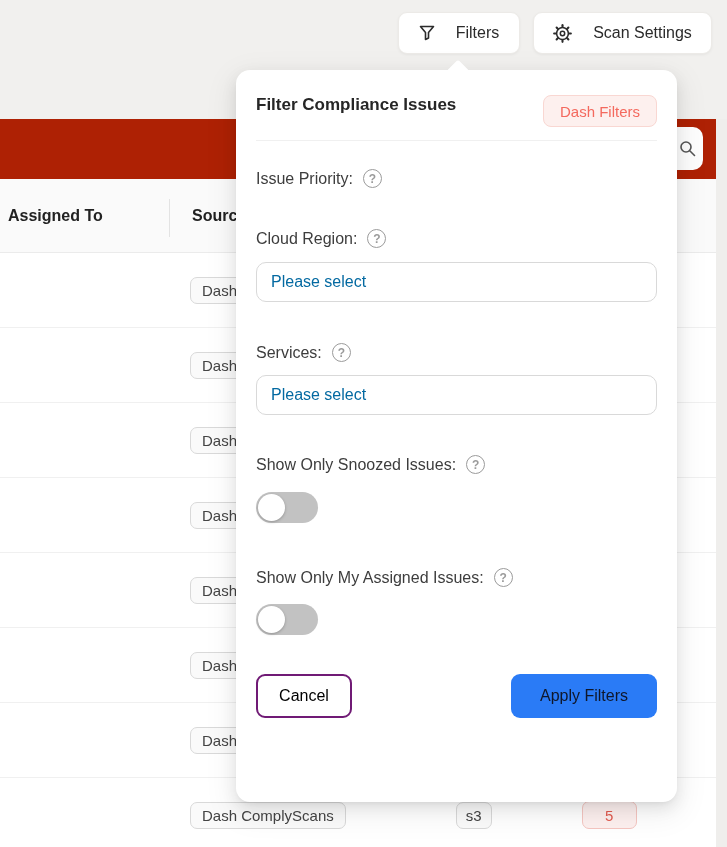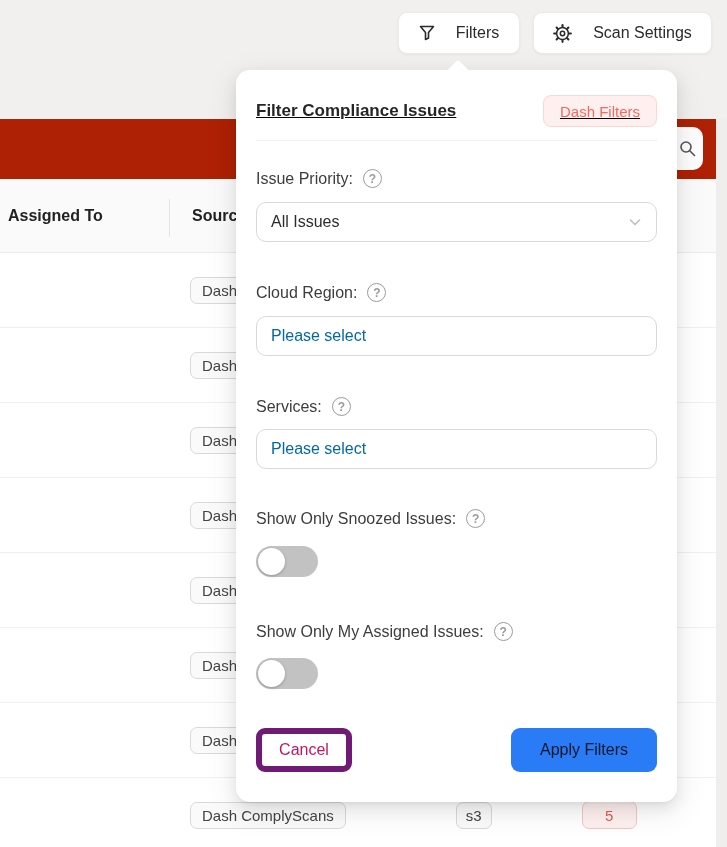--- a/index.html
+++ b/index.html
@@ -41,21 +41,21 @@
                  justify-content:center; background:#fdf0ef; border:1px solid #f5c6c1;
                  border-radius:7px; font-size:15px; color:#e25a4f; }
 
   
   .popover { position:absolute; left:236px; top:70px; width:441px; height:732px; background:#fff;
              border-radius:14px; padding:25px 20px 15px;
              box-shadow:0 9px 28px 8px rgba(0,0,0,0.05), 0 6px 16px rgba(0,0,0,0.09),
                         0 3px 6px -4px rgba(0,0,0,0.12); z-index:10; }
   .pop-arrow { position:absolute; left:214px; top:-7px; width:16px; height:16px; background:#fff;
                transform:rotate(45deg); border-radius:2px; }
-  .pop-head { display:flex; align-items:center; justify-content:space-between; height:32px;text-decoration:underline; }
+  .pop-head { display:flex; align-items:flex-start; justify-content:space-between; height:32px; }
   .pop-title { font-size:17px; font-weight:700; color:#262626; }
   .reset-btn { height:32px; padding:0 16px; display:inline-flex; align-items:center;
                background:#fdf0ee; border:1px solid #f9d7d2; border-radius:8px;
                color:#f4695e; font-size:15px; cursor:pointer; }
   .pop-divider { border:none; border-top:1px solid #f0f0f0; margin-top:13px; }
 
   .field-label { display:flex; align-items:center; gap:10px; font-size:16px; color:#3d3d3d; }
   .mt28 { margin-top:28px; } .mt41 { margin-top:41px; } .mt40 { margin-top:40px; }
   .mt45 { margin-top:45px; } .mt13 { margin-top:13px; } .mt14 { margin-top:14px; }
   .help-icon { width:19px; height:19px; border:1.5px solid #9b9b9b; border-radius:50%;
@@ -68,22 +68,22 @@
   .select-box { color:#2c2c2c; justify-content:space-between; }
   .placeholder { color:#0369a1; }
 
   .toggle { width:62px; height:31px; border-radius:16px; background:#c2c2c2; position:relative;
             cursor:pointer; }
   .mt18 { margin-top:18px; } .mt17 { margin-top:17px; }
   .toggle .knob { position:absolute; left:2px; top:2px; width:27px; height:27px; border-radius:50%;
                   background:#fff; box-shadow:0 1px 3px rgba(0,0,0,0.25); }
 
   .pop-footer { display:flex; align-items:center; justify-content:space-between; margin-top:39px; }
-  .cancel-btn { width:96px; height:44px; background:#fff; border:6px solid #701a75;
-                border-radius:9px; font-size:16px; color:#be185d; cursor:pointer;
+  .cancel-btn { width:96px; height:44px; background:#fff; border:2px solid #701a75;
+                border-radius:9px; font-size:16px; color:#000000; cursor:pointer;
                 display:inline-flex; align-items:center; justify-content:center; }
   .apply-btn { width:146px; height:44px; background:#2a7bf6; border:none; border-radius:9px;
                font-size:16px; color:#0f172a; cursor:pointer; display:inline-flex;
                align-items:center; justify-content:center; }
 </style>
 </head>
 <body>
 
 <div class="stage">
 
@@ -169,28 +169,20 @@
     <div class="pop-head">
       <div class="pop-title">Filter Compliance Issues</div>
       <button class="reset-btn">Dash Filters</button>
     </div>
     <hr class="pop-divider">
 
     <div class="field-label mt28">
       <span>Issue Priority:</span>
       <span class="help-icon">?</span>
     </div>
-    <div class="select-box mt14">
-      <span>All Issues</span>
-      <span style="display:inline-flex;">
-        <svg width="14" height="14" viewBox="0 0 14 14" fill="none">
-          <path d="M2.5 5l4.5 4.5L11.5 5" stroke="#bfbfbf" stroke-width="1.6" stroke-linecap="round" stroke-linejoin="round"></path>
-        </svg>
-      </span>
-    </div>
 
     <div class="field-label mt41">
       <span>Cloud Region:</span>
       <span class="help-icon">?</span>
     </div>
     <div class="input-box mt14">
       <span class="placeholder">Please select</span>
     </div>
 
     <div class="field-label mt41">

